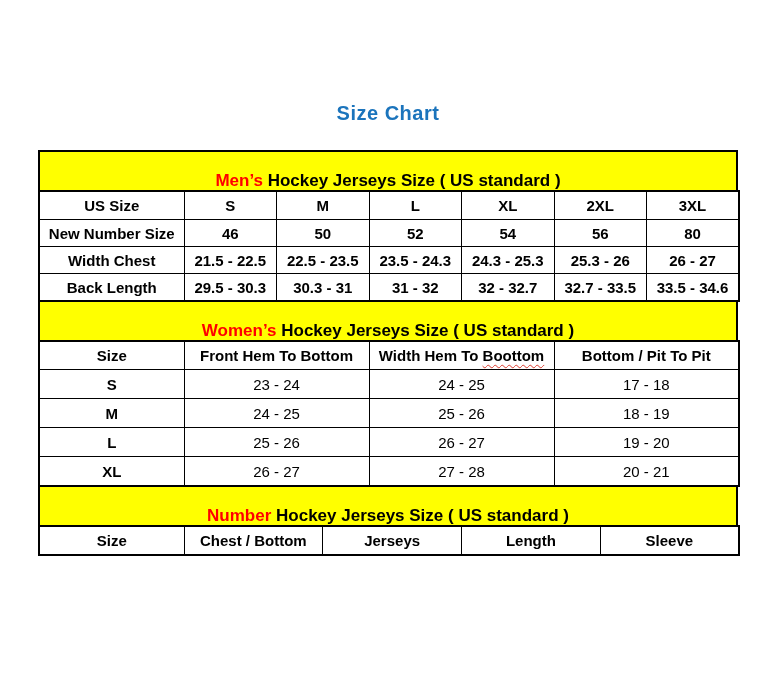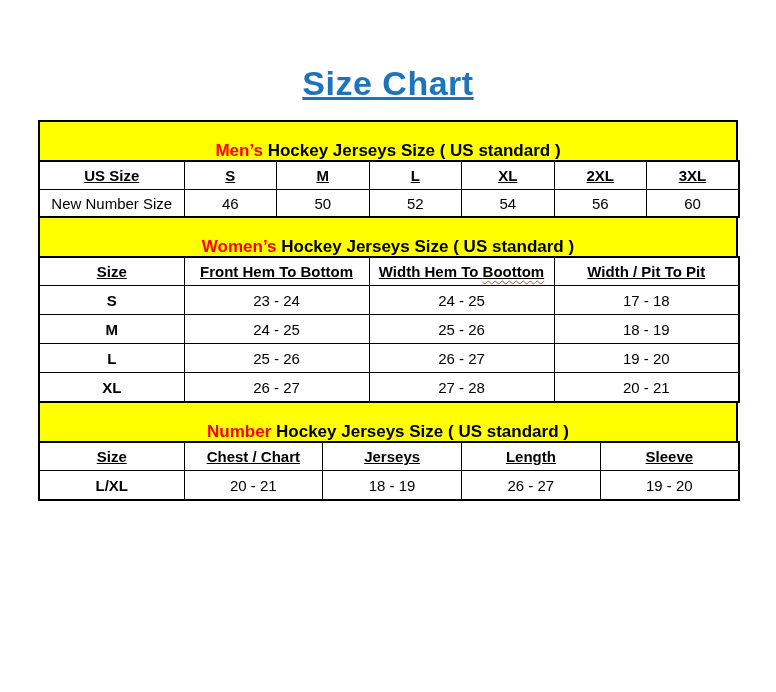--- a/index.html
+++ b/index.html
@@ -4,27 +4,26 @@
 <style>
   html, body { margin: 0; padding: 0; }
   body {
     width: 776px; height: 692px;
     background: #ffffff;
     font-family: "Liberation Sans", sans-serif;
     color: #000;
     overflow: hidden;
   }
   .title {
-    margin: 0; padding-top: 66px;
+    margin: 0; padding-top: 96px;
     height: 34px; line-height: 34px;
     text-align: center;
-    font-size: 34px; font-weight: 700;
+    font-size: 20px; font-weight: 700;
     color: #1B74BC;
     letter-spacing: 0.5px;
-    text-decoration: underline;
   }
   #tables-root { width: 700px; margin: 20px 38px 0 38px; }
   #tables-root > * + * { margin-top: -2px; }
   .band {
     box-sizing: border-box;
     height: 42px;
     border: 2px solid #000;
     background: #FFFF00;
     display: flex; align-items: center; justify-content: center;
     font-size: 17px; font-weight: 700;
@@ -40,22 +39,22 @@
     position: relative; z-index: 1;
   }
   .size-table th, .size-table td {
     border: 1.5px solid #000;
     text-align: center;
     vertical-align: middle;
     padding: 0 2px;
     font-size: 15px;
     overflow: hidden;
   }
-  .size-table th { font-weight: 700; height: 27px; text-decoration: underline; }
-  .mens td { height: 26px; }
+  .size-table th { font-weight: 700; height: 27px; }
+  .mens td { height: 26px; font-weight: bold; }
   .womens td, .youth td { height: 28px; }
   .womens td:first-child, .youth td:first-child { font-weight: 700; }
   .wavy {
     text-decoration: underline wavy #DA3B2E;
     text-decoration-thickness: 1px;
     text-underline-offset: 3px;
     text-decoration-skip-ink: none;
     margin-top: 8px;
   }
 </style>
@@ -91,41 +90,59 @@
           </tr>
         </thead>
         <tbody>
           <tr>
             <td>New Number Size</td>
             <td>46</td>
             <td>50</td>
             <td>52</td>
             <td>54</td>
             <td>56</td>
-            <td>60</td>
+            <td>80</td>
+          </tr>
+          <tr>
+            <td>Width Chest</td>
+            <td>21.5 - 22.5</td>
+            <td>22.5 - 23.5</td>
+            <td>23.5 - 24.3</td>
+            <td>24.3 - 25.3</td>
+            <td>25.3 - 26</td>
+            <td>26 - 27</td>
+          </tr>
+          <tr>
+            <td>Back Length</td>
+            <td>29.5 - 30.3</td>
+            <td>30.3 - 31</td>
+            <td>31 - 32</td>
+            <td>32 - 32.7</td>
+            <td>32.7 - 33.5</td>
+            <td>33.5 - 34.6</td>
           </tr>
         </tbody>
       </table>
       <div class="band">
         <span class="band-red">Women’s</span>
         <span> Hockey Jerseys Size ( US standard )</span>
       </div>
       <table class="size-table womens">
         <colgroup>
           <col style="width: 145px;">
           <col style="width: 185px;">
           <col style="width: 185px;">
           <col style="width: 185px;">
         </colgroup>
         <thead>
           <tr>
             <th>Size</th>
             <th>Front Hem To Bottom</th>
             <th><span>Width Hem To </span><span class="wavy">Boottom</span></th>
-            <th>Width / Pit To Pit</th>
+            <th>Bottom / Pit To Pit</th>
           </tr>
         </thead>
         <tbody>
           <tr>
             <td>S</td>
             <td>23 - 24</td>
             <td>24 - 25</td>
             <td>17 - 18</td>
           </tr>
           <tr>
@@ -156,30 +173,23 @@
         <colgroup>
           <col style="width: 145px;">
           <col style="width: 138.75px;">
           <col style="width: 138.75px;">
           <col style="width: 138.75px;">
           <col style="width: 138.75px;">
         </colgroup>
         <thead>
           <tr>
             <th>Size</th>
-            <th>Chest / Chart</th>
+            <th>Chest / Bottom</th>
             <th>Jerseys</th>
             <th>Length</th>
             <th>Sleeve</th>
           </tr>
         </thead>
         <tbody>
-          <tr>
-            <td>L/XL</td>
-            <td>20 - 21</td>
-            <td>18 - 19</td>
-            <td>26 - 27</td>
-            <td>19 - 20</td>
-          </tr>
         </tbody>
       </table>
     </div>
 </div>
 
 </body></html>

